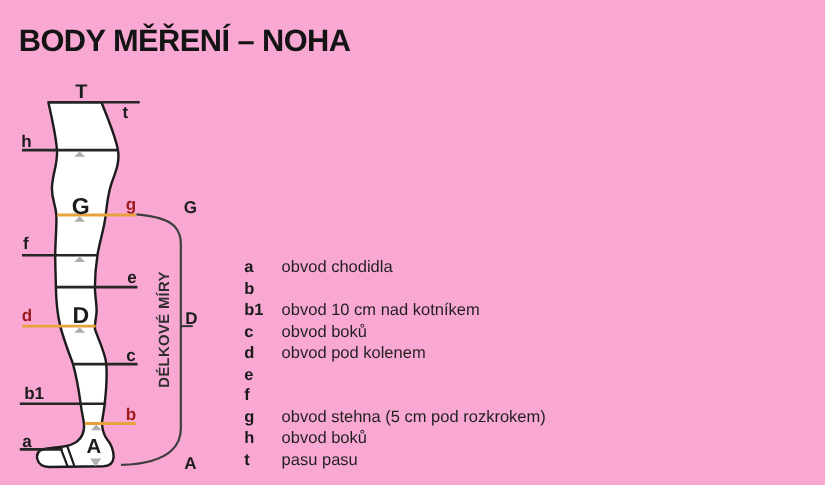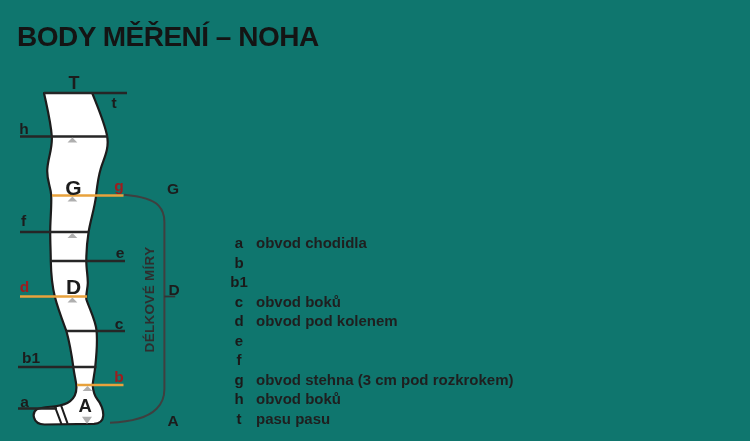--- a/index.html
+++ b/index.html
@@ -1,19 +1,18 @@
 <!DOCTYPE html>
 <html><head>
 <meta charset="utf-8">
 <style>
   html,body{margin:0;padding:0;background:#fff;}
   #stage{
-    position:relative;width:750px;height:441px;background:#0f766e;overflow:hidden;
+    position:relative;width:750px;height:441px;background:#f9a8d4;overflow:hidden;
     font-family:"Liberation Sans","DejaVu Sans",sans-serif;
-    text-align:center;
   }
   #page-title{
     position:absolute;left:17px;top:21px;
     font-size:28px;font-weight:bold;color:#141414;letter-spacing:-0.5px;
     white-space:nowrap;
   }
   #diagram-svg{position:absolute;left:0;top:0;}
   .svg-label{
     font-family:"Liberation Sans","DejaVu Sans",sans-serif;
     font-weight:bold;fill:#1c1c1c;
@@ -23,21 +22,21 @@
   #legend{
     position:absolute;left:222px;top:233px;
   }
   .legend-row{
     display:flex;align-items:center;height:19.5px;
     font-size:15px;color:#1f1f1f;white-space:nowrap;
   }
   .legend-key{
     width:34px;font-weight:bold;color:#1a1a1a;flex:0 0 34px;
   }
-  .legend-label{font-weight:bold;}
+  .legend-label{font-weight:normal;}
 </style>
 </head>
 <body>
 
 <div id="stage">
 
   <div id="page-title">BODY MĚŘENÍ – NOHA</div>
 
   <svg id="diagram-svg" width="750" height="441" viewBox="0 0 750 441">
 
@@ -132,38 +131,39 @@
   <div id="legend">
     <div class="legend-row">
       <span class="legend-key">a</span>
       <span class="legend-label">obvod chodidla</span>
     </div>
     <div class="legend-row">
       <span class="legend-key">b</span>
     </div>
     <div class="legend-row">
       <span class="legend-key">b1</span>
+      <span class="legend-label">obvod 10 cm nad kotníkem</span>
     </div>
     <div class="legend-row">
       <span class="legend-key">c</span>
       <span class="legend-label">obvod boků</span>
     </div>
     <div class="legend-row">
       <span class="legend-key">d</span>
       <span class="legend-label">obvod pod kolenem</span>
     </div>
     <div class="legend-row">
       <span class="legend-key">e</span>
     </div>
     <div class="legend-row">
       <span class="legend-key">f</span>
     </div>
     <div class="legend-row">
       <span class="legend-key">g</span>
-      <span class="legend-label">obvod stehna (3 cm pod rozkrokem)</span>
+      <span class="legend-label">obvod stehna (5 cm pod rozkrokem)</span>
     </div>
     <div class="legend-row">
       <span class="legend-key">h</span>
       <span class="legend-label">obvod boků</span>
     </div>
     <div class="legend-row">
       <span class="legend-key">t</span>
       <span class="legend-label">pasu pasu</span>
     </div>
   </div>

